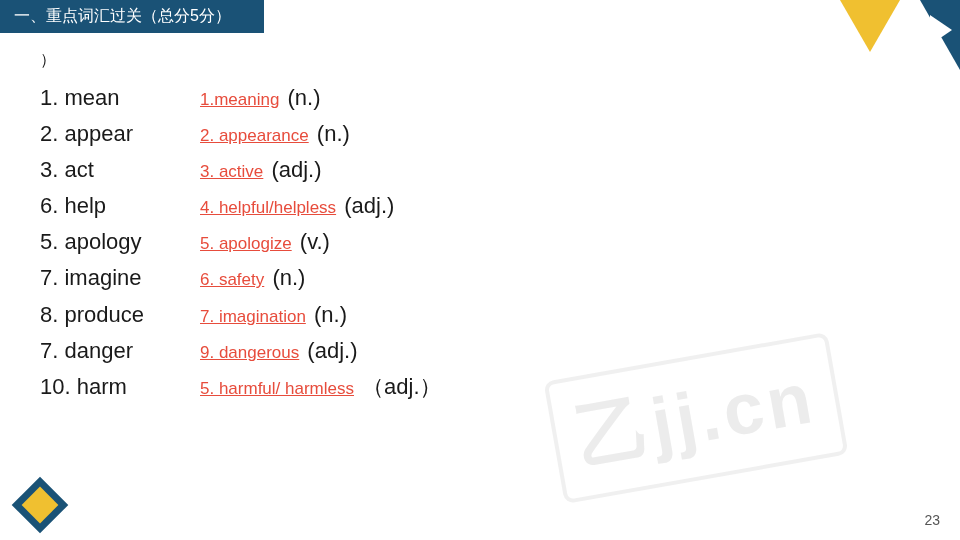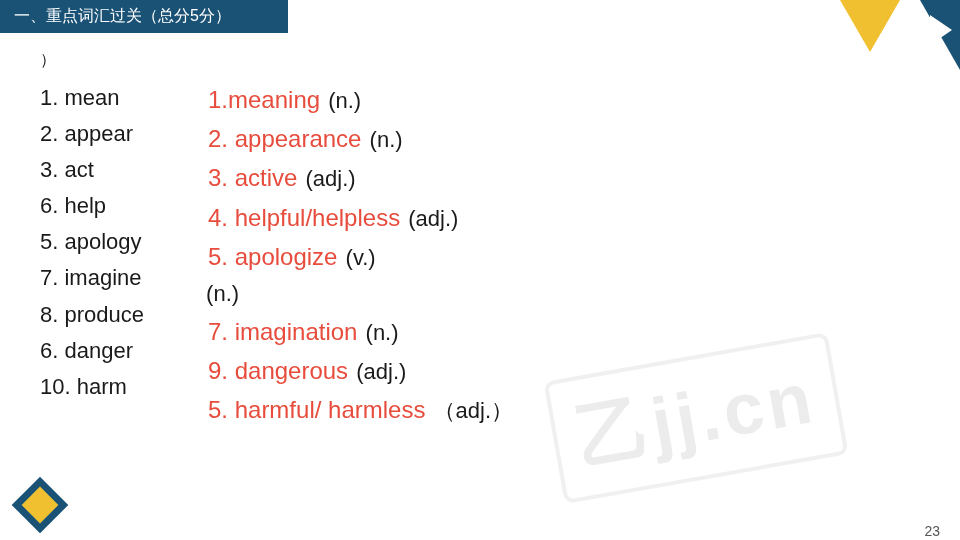--- a/index.html
+++ b/index.html
@@ -15,21 +15,21 @@
     
     .header-bar {
       position: absolute;
       top: 0;
       left: 0;
       background: #1a5276;
       color: #ffffff;
       font-size: 16px;
       padding: 6px 14px;
       z-index: 10;
-      width: 288px;
+      width: 264px;
     }
 
     
     .main-content {
       position: absolute;
       top: 0;
       left: 0;
       width: 960px;
       height: 540px;
       padding: 50px 40px 20px 40px;
@@ -45,42 +45,43 @@
       display: flex;
       gap: 0;
       margin-top: 8px;
     }
 
     .col-left {
       display: flex;
       flex-direction: column;
       gap: 2px;
       min-width: 160px;
+      justify-content: space-between;
     }
 
     .col-right {
       display: flex;
       flex-direction: column;
       gap: 2px;
       min-width: 320px;
     }
 
     .vocab-item {
       font-size: 22px;
       color: #1a1a1a;
       line-height: 1.55;
       font-weight: 500;
     }
 
     .vocab-answer {
-      font-size: 24px;
+      font-size: 17px;
       color: #e74c3c;
       line-height: 1.55;
+      text-decoration: underline;
       font-weight: 500;
-      margin-left: 8px;
     }
 
     .vocab-pos {
       font-size: 22px;
       color: #1a1a1a;
       line-height: 1.55;
       font-weight: 500;
     }
 
     .answer-row {
@@ -139,21 +140,21 @@
       left: 27px;
       width: 26px;
       height: 26px;
       background: #f0c030;
       transform: rotate(45deg);
     }
 
     
     .page-number {
       position: absolute;
-      bottom: 1px;
+      bottom: 12px;
       right: 20px;
       font-size: 14px;
       color: #555;
     }
 
     
     .watermark {
       position: absolute;
       bottom: 60px;
       right: 120px;
@@ -183,21 +184,21 @@
   <div class="vocab-table">
 
     <div class="col-left">
       <div class="vocab-item">1. mean</div>
       <div class="vocab-item">2. appear</div>
       <div class="vocab-item">3. act</div>
       <div class="vocab-item">6. help</div>
       <div class="vocab-item">5. apology</div>
       <div class="vocab-item">7. imagine</div>
       <div class="vocab-item">8. produce</div>
-      <div class="vocab-item">6. danger</div>
+      <div class="vocab-item">7. danger</div>
       <div class="vocab-item">10. harm</div>
     </div>
 
     <div class="col-right">
       <div class="answer-row">
         <span class="vocab-answer">1.meaning</span>
         <span class="vocab-pos">&nbsp;(n.)</span>
       </div>
       <div class="answer-row">
         <span class="vocab-answer">2. appearance</span>
@@ -209,20 +210,21 @@
       </div>
       <div class="answer-row">
         <span class="vocab-answer">4. helpful/helpless</span>
         <span class="vocab-pos">&nbsp;(adj.)</span>
       </div>
       <div class="answer-row">
         <span class="vocab-answer">5. apologize</span>
         <span class="vocab-pos">&nbsp;(v.)</span>
       </div>
       <div class="answer-row">
+        <span class="vocab-answer">6. safety</span>
         <span class="vocab-pos">&nbsp;(n.)</span>
       </div>
       <div class="answer-row">
         <span class="vocab-answer">7. imagination</span>
         <span class="vocab-pos">&nbsp;(n.)</span>
       </div>
       <div class="answer-row">
         <span class="vocab-answer">9. dangerous</span>
         <span class="vocab-pos">&nbsp;(adj.)</span>
       </div>

